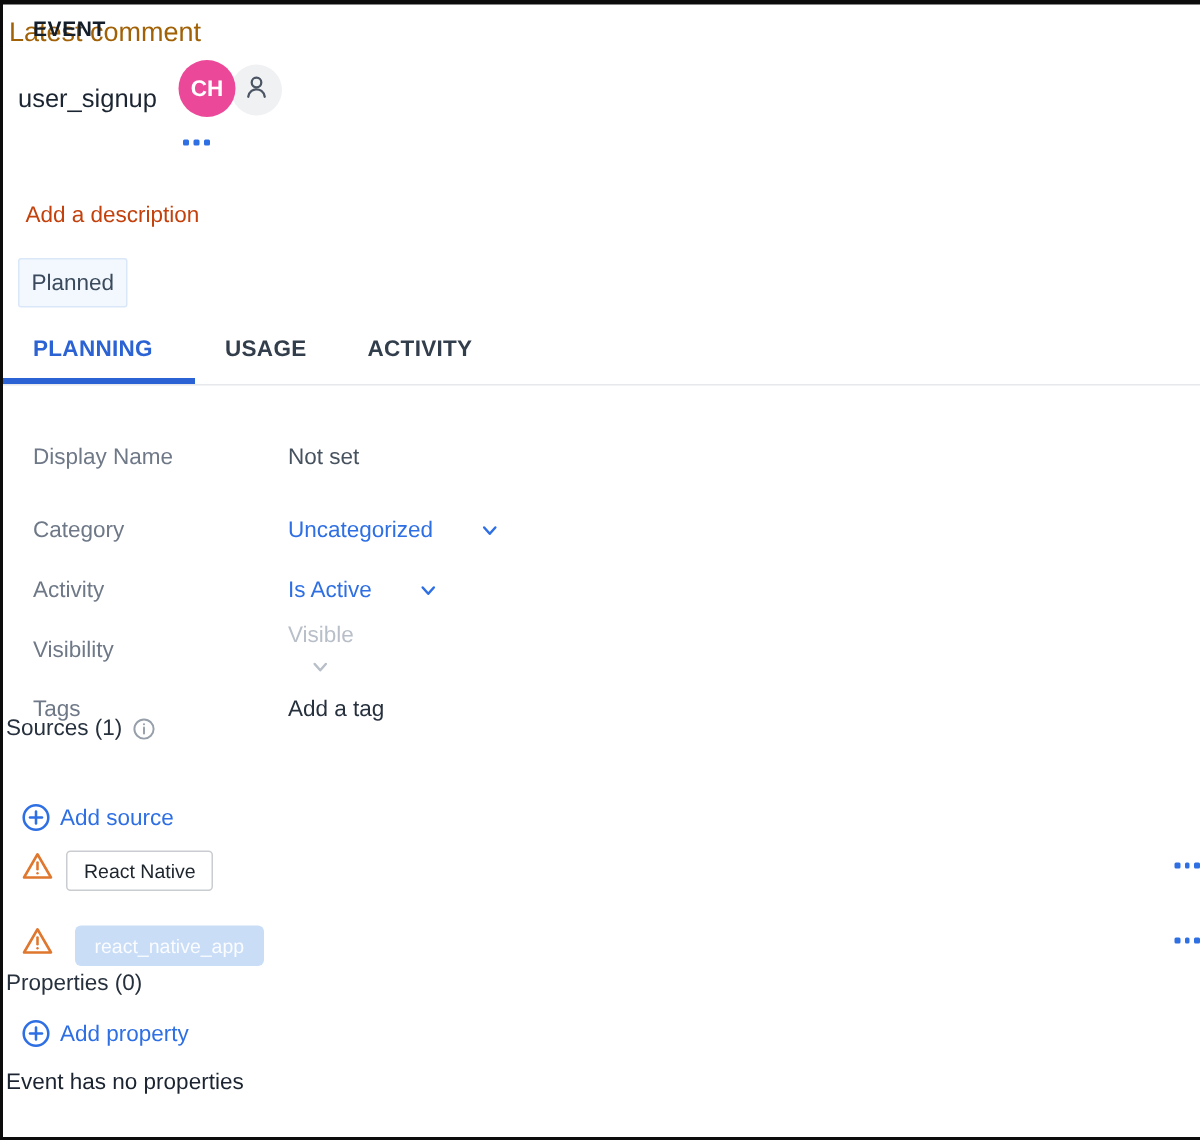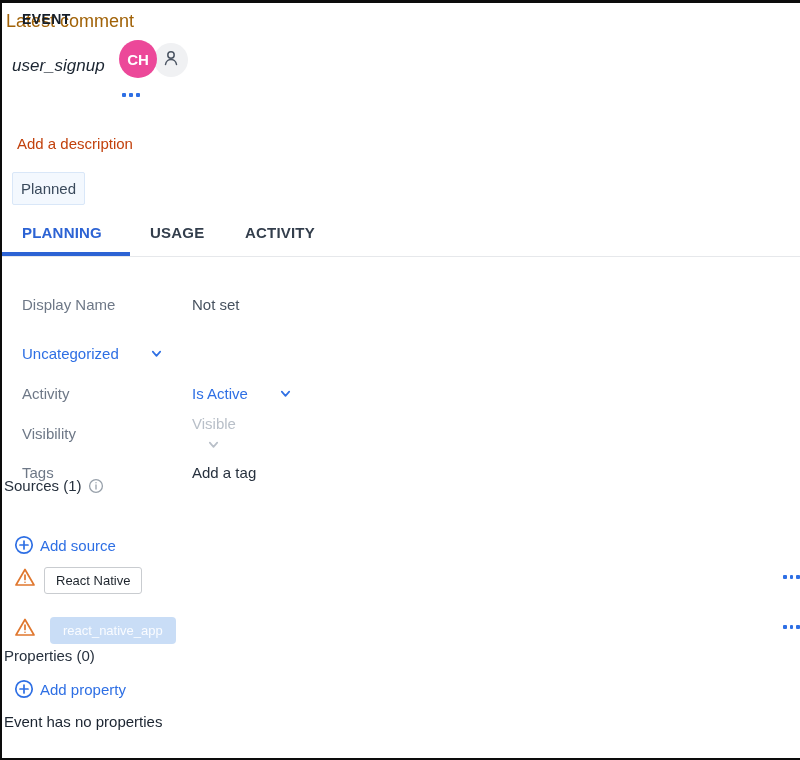--- a/index.html
+++ b/index.html
@@ -8,21 +8,21 @@
     position:absolute; top:3px; left:2px; right:0; bottom:2px;
     background:#ffffff;
     font-family:"Liberation Sans", sans-serif;
     color:#27313e;
   }
   .abs { position:absolute; }
 
   
   .comment-ghost { left:4px; top:8px; font-size:18px; color:#a16207; white-space:nowrap; }
   .event-label  { left:20px; top:8px; font-size:14px; font-weight:700; letter-spacing:.4px; color:#141e2a; }
-  .event-name   { left:10px; top:53px; font-size:17px; color:#1b2531;font-style:italic; }
+  .event-name   { left:10px; top:53px; font-size:17px; color:#1b2531; }
   .avatar {
     left:117px; top:37px; width:38px; height:38px; border-radius:50%;
     background:#ec4899; color:#ffffff; font-size:15px; font-weight:700;
     display:flex; align-items:center; justify-content:center; z-index:2;
   }
   .person-circle {
     left:152px; top:40px; width:34px; height:34px; border-radius:50%;
     background:#f0f1f3; display:flex; align-items:center; justify-content:center; z-index:1;
   }
   .dots { display:flex; gap:3px; align-items:center; cursor:pointer; }
@@ -109,20 +109,21 @@
   <div class="abs tab tab-activity">ACTIVITY</div>
   <div class="abs tab-underline"></div>
   <div class="abs tab-divider"></div>
 
   <div class="abs frow" style="top:292px">
     <span class="flabel">Display Name</span>
     <span class="fvalue v-dark">Not set</span>
   </div>
 
   <div class="abs frow" style="top:341px">
+    <span class="flabel">Category</span>
     <span class="fvalue v-link">
       <span>Uncategorized</span>
       <svg class="chev" width="13" height="13" viewBox="0 0 14 14" fill="none" stroke="#2e6fe4" stroke-width="1.8" stroke-linecap="round" stroke-linejoin="round">
           <polyline points="3,5 7,9.5 11,5"></polyline>
         </svg>
     </span>
   </div>
 
   <div class="abs frow" style="top:381px">
     <span class="flabel">Activity</span>

